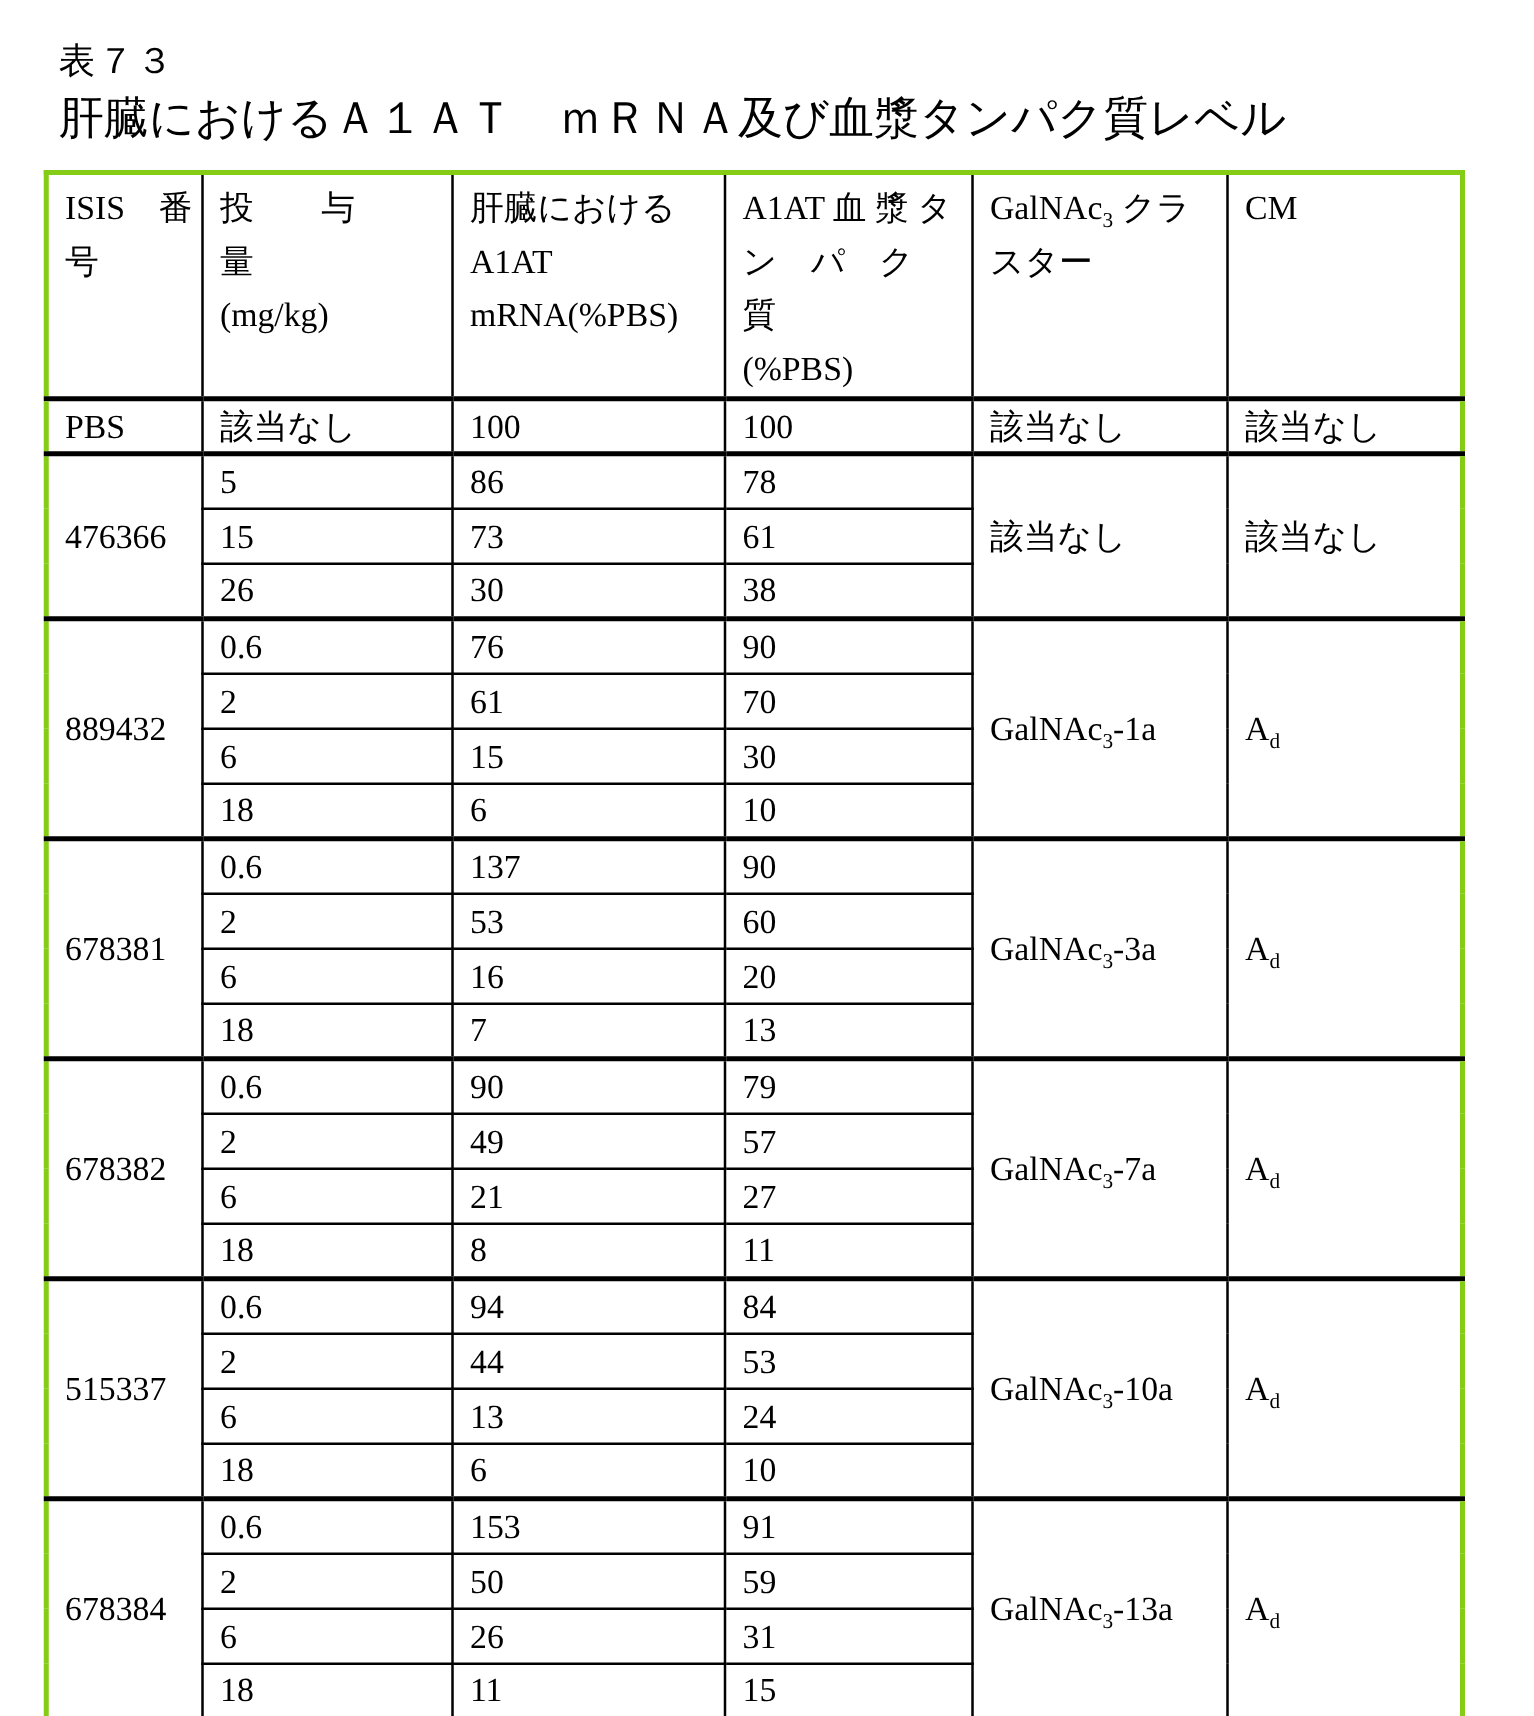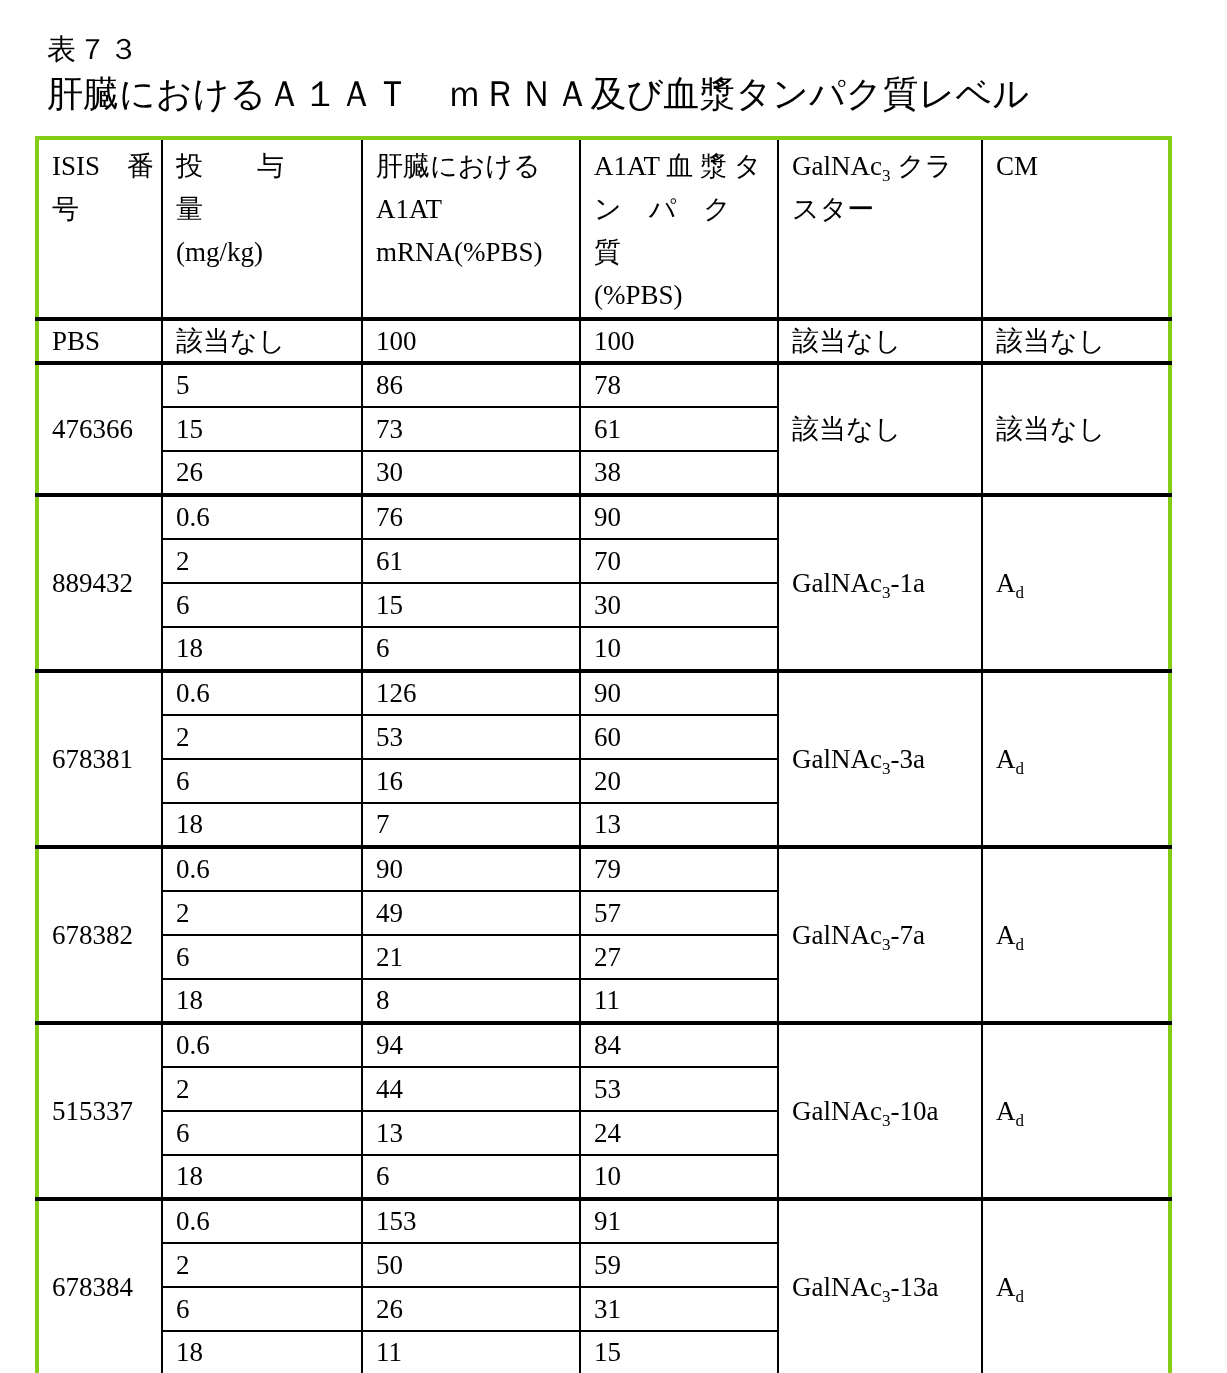--- a/index.html
+++ b/index.html
@@ -138,21 +138,21 @@
       </tr>
       <tr>
         <td>18</td>
         <td>6</td>
         <td>10</td>
       </tr>
 
       <tr class="group-start">
         <td rowspan="4">678381</td>
         <td>0.6</td>
-        <td>126</td>
+        <td>137</td>
         <td>90</td>
         <td rowspan="4"><span>GalNAc</span><sub>3</sub><span>-3a</span></td>
         <td rowspan="4"><span>A</span><sub>d</sub></td>
       </tr>
       <tr>
         <td>2</td>
         <td>53</td>
         <td>60</td>
       </tr>
       <tr>

